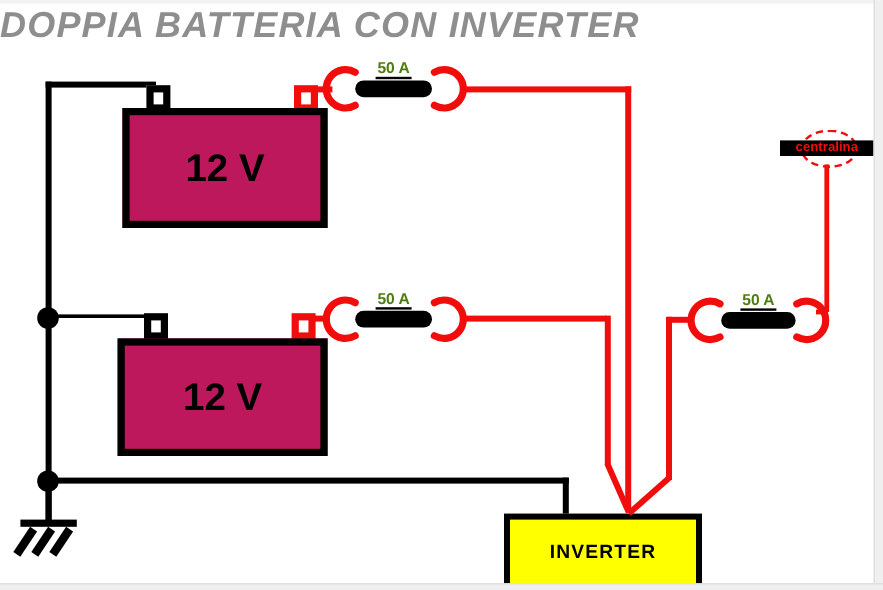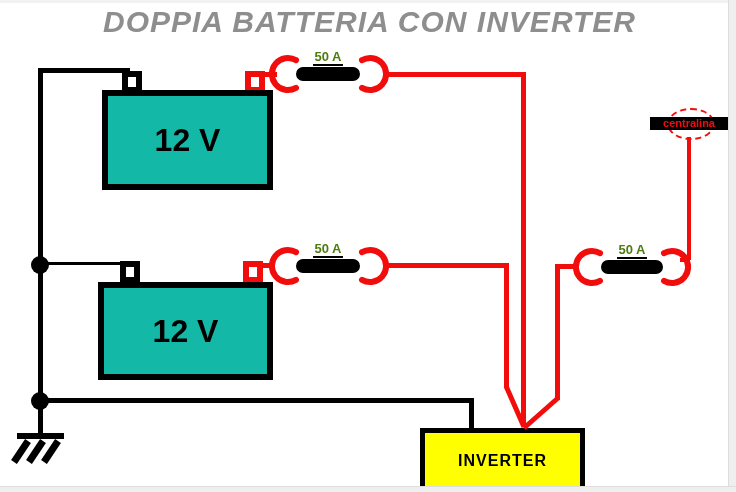--- a/index.html
+++ b/index.html
@@ -14,38 +14,37 @@
     overflow: hidden;
   }
 
   
   .frame-top    { position:absolute; left:0;   top:0;   width:736px; height:3px;  background:#f2f2f2; }
   .frame-right  { position:absolute; left:728px; top:0; width:8px;  height:492px; background:#efefef; border-left:1px solid #ddd; }
   .frame-bottom { position:absolute; left:0; top:486px; width:736px; height:6px;  background:#efefef; border-top:1px solid #ddd; }
 
   .title {
     position: absolute; left: 0; top: 5px; width: 728px;
-    text-align: center;
+    text-align: left;
     font-size: 30px; font-weight: bold; font-style: italic;
     letter-spacing: 1px;
     color: #8e8e8e;
-    padding-left: 11px;
   }
 
   .wire { position: absolute; background: #000000; }
   .rwire { position: absolute; background: #f20d0d; }
 
   .dot {
     position: absolute; width: 18px; height: 18px;
     background: #000; border-radius: 50%;
   }
 
   .battery {
     position: absolute;
-    background: #14b8a6;
+    background: #be185d;
     border: 6px solid #000;
     display: flex; align-items: center; justify-content: center;
     font-size: 32px; font-weight: bold; color: #000;
   }
   .battery-1 { left: 102px; top: 90px;  width: 171px; height: 100px; }
   .battery-2 { left: 98px;  top: 282px; width: 175px; height: 98px; }
 
   .terminal {
     position: absolute; width: 20px; height: 22px;
     background: #fff;

